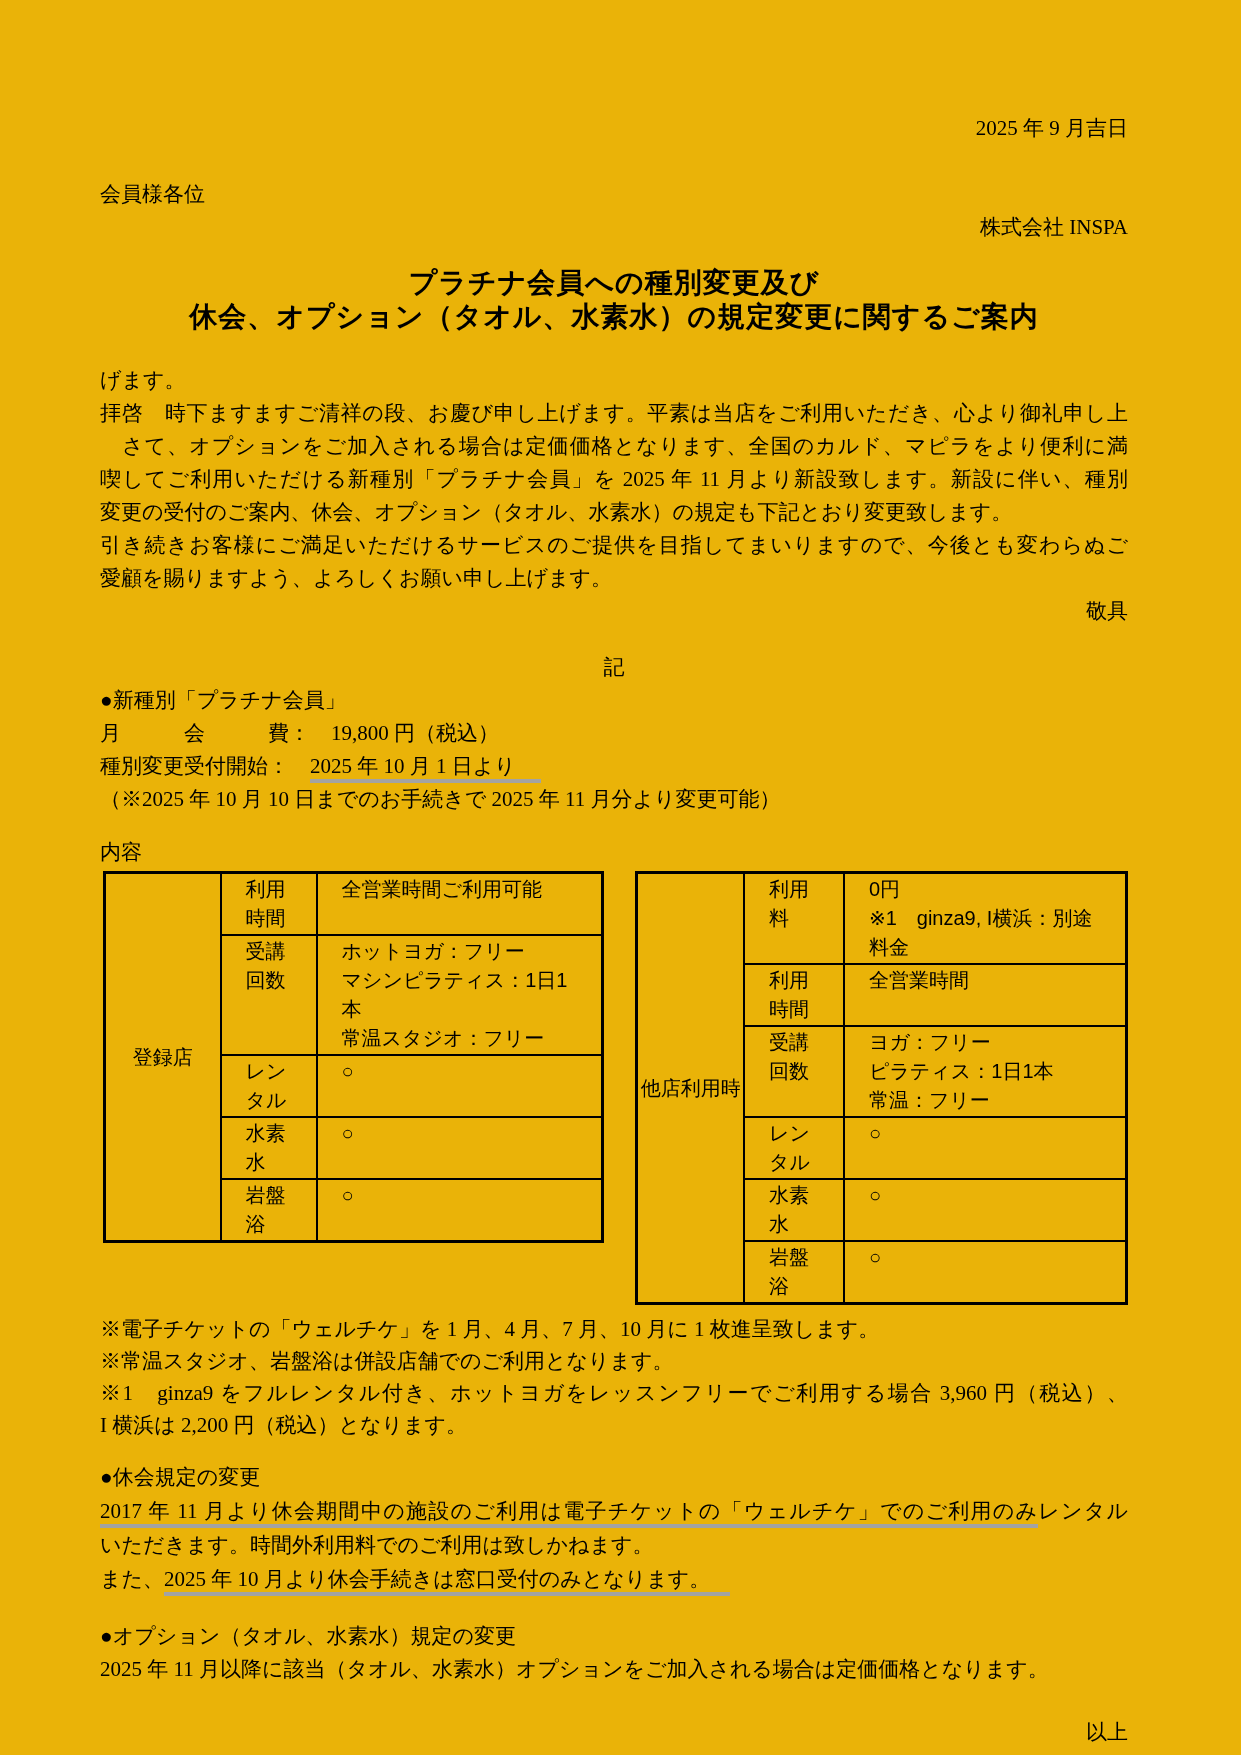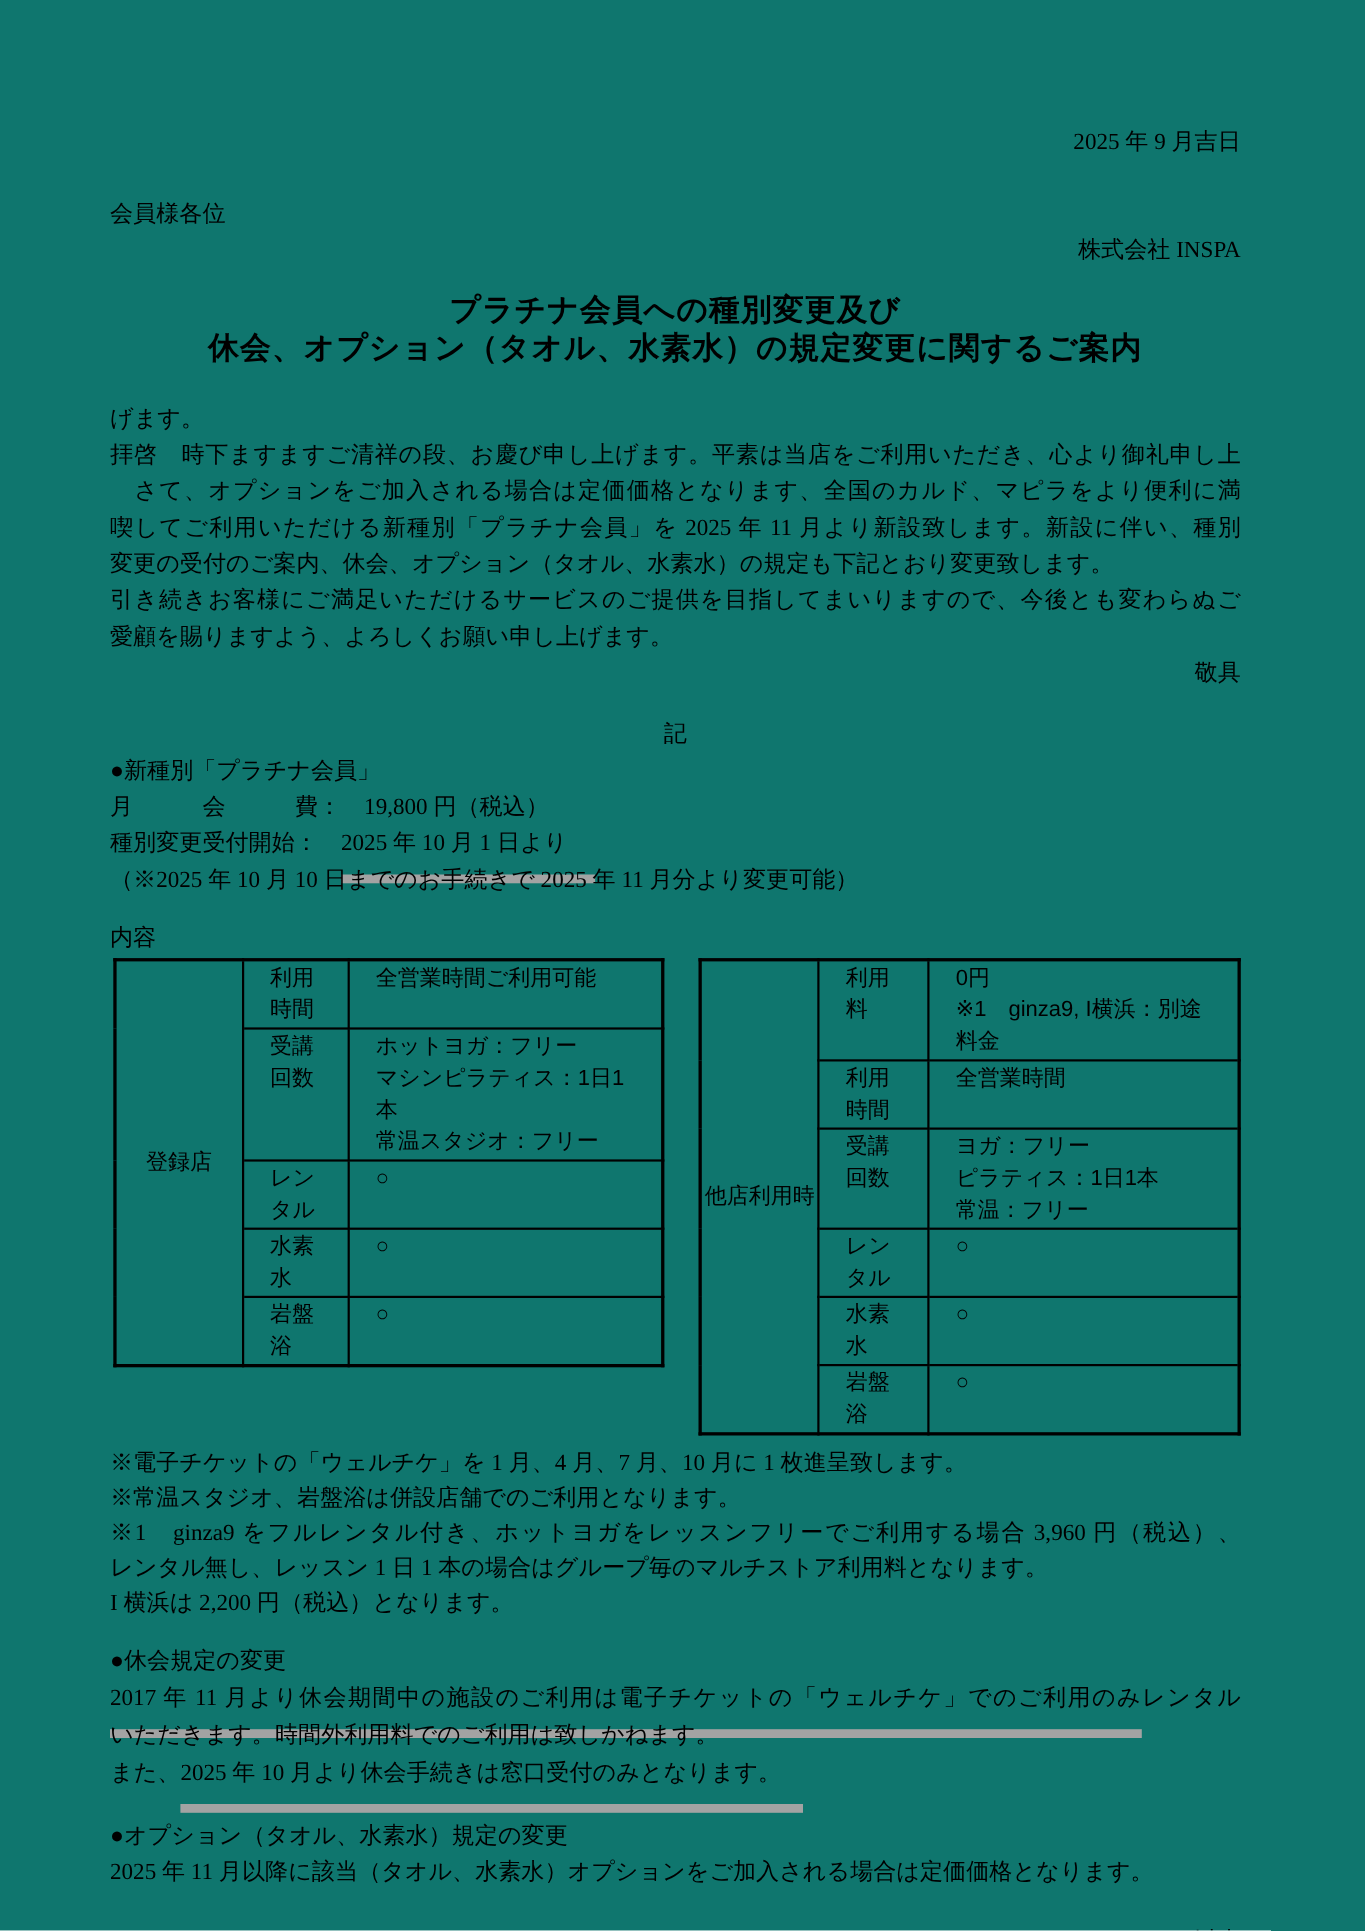--- a/index.html
+++ b/index.html
@@ -1,21 +1,21 @@
 <!DOCTYPE html>
 <html lang="ja"><head>
 <meta charset="utf-8">
 <style>
   html,body { margin:0; padding:0; background:#ffffff; }
   .page {
     position:relative;
     width:1241px; height:1755px;
     box-sizing:border-box;
     padding:0 113px 0 100px;
-    background:#0f766e;
+    background:#eab308;
     color:#000;
     font-family:"Liberation Serif","DejaVu Serif",serif;
     overflow:hidden;
   }
   .t   { font-size:21px; line-height:33px; }
   .right  { text-align:right; }
   .center { text-align:center; }
   .jl { text-align:justify; text-align-last:justify; }
 
   .date      { margin-top:112px; }
@@ -27,21 +27,21 @@
     font-size:28px; font-weight:bold; line-height:34px;
     letter-spacing:1px; text-align:center;
   }
 
   .body-par  { margin-top:30px; }
   .keigu     { margin-top:0; }
   .ki        { margin-top:23px; }
 
   .plain-line { margin-top:0; }
 
-  .u  { border-bottom:8px solid #a3a3a3; padding-bottom:17px; }
+  .u  { border-bottom:4px solid #a3a3a3; padding-bottom:1px; }
   .u-ext25 { padding-right:25px; }
   .u-ext20 { padding-right:20px; }
 
   .naiyo { margin-top:22px; line-height:28px; }
 
   .tables-row { margin-top:5px; display:flex; gap:31px; align-items:flex-start; }
   table.tbl {
     border-collapse:collapse;
     border:3px solid #000;
     font-family:"Liberation Sans","DejaVu Sans",sans-serif;
@@ -180,21 +180,20 @@
         </tr>
       </tbody>
     </table>
 
   </div>
 
   <div class="notes">
     <div class="note-line">※電子チケットの「ウェルチケ」を 1 月、4 月、7 月、10 月に 1 枚進呈致します。</div>
     <div class="note-line">※常温スタジオ、岩盤浴は併設店舗でのご利用となります。</div>
     <div class="note-line jl">※1　ginza9 をフルレンタル付き、ホットヨガをレッスンフリーでご利用する場合 3,960 円（税込）、</div>
-    <div class="note-line">レンタル無し、レッスン 1 日 1 本の場合はグループ毎のマルチストア利用料となります。</div>
     <div class="note-line">I 横浜は 2,200 円（税込）となります。</div>
   </div>
 
   <div class="t h-section">●休会規定の変更</div>
   <div class="susp-line jl"><span class="u">2017 年 11 月より休会期間中の施設のご利用は電子チケットの「ウェルチケ」でのご利用のみ</span><span>レンタル</span></div>
   <div class="susp-line">いただきます。時間外利用料でのご利用は致しかねます。</div>
   <div class="susp-line"><span>また、</span><span class="u u-ext20">2025 年 10 月より休会手続きは窓口受付のみとなります。</span></div>
 
   <div class="t h-option">●オプション（タオル、水素水）規定の変更</div>
   <div class="t plain-line">2025 年 11 月以降に該当（タオル、水素水）オプションをご加入される場合は定価価格となります。</div>

